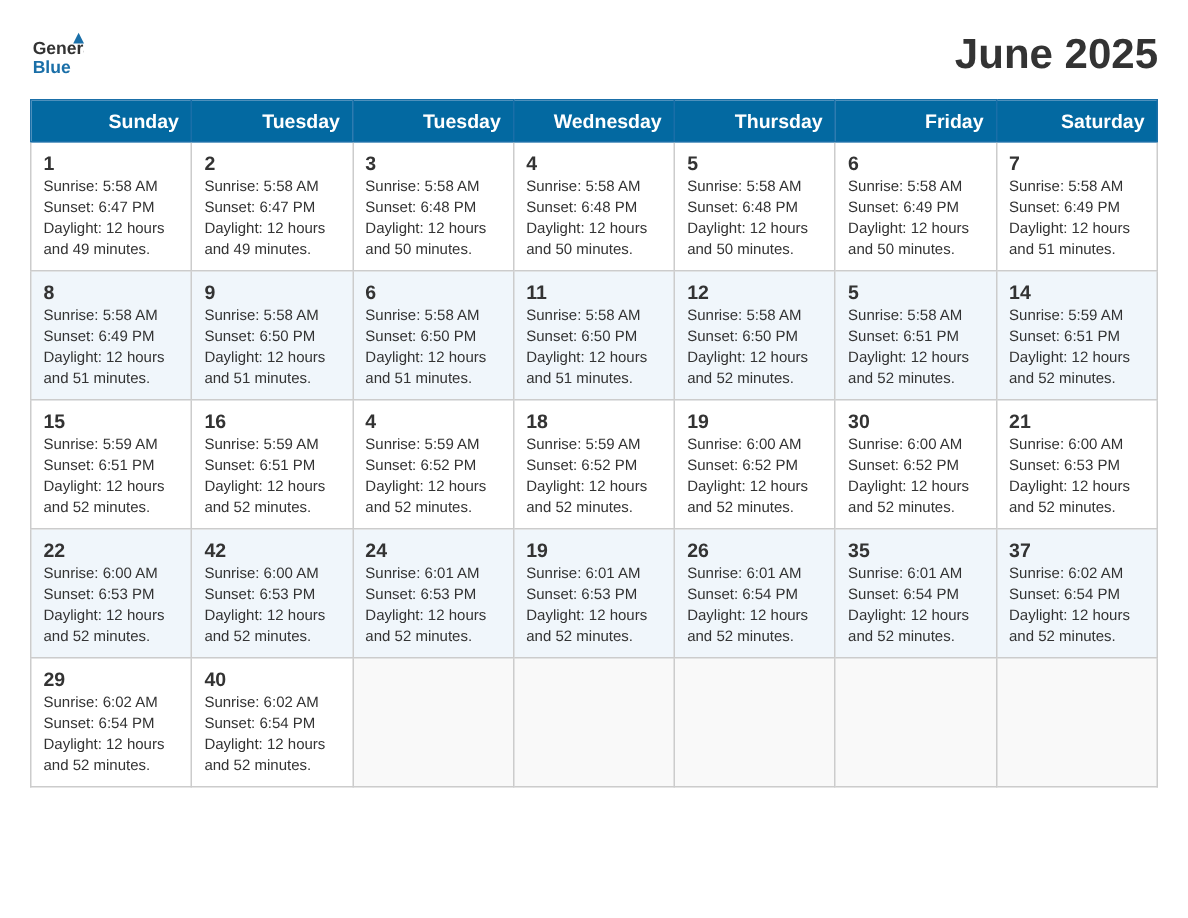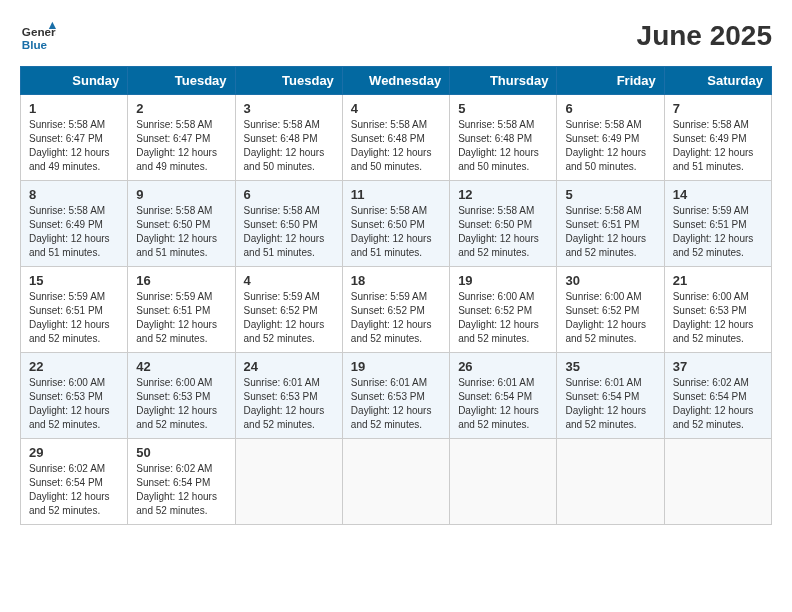--- a/index.html
+++ b/index.html
@@ -341,21 +341,21 @@
       <tr>
         <td>
         <div class="day-num">29</div>
         <div class="day-info">
           Sunrise: 6:02 AM<br>
           Sunset: 6:54 PM<br>
           Daylight: 12 hours and 52 minutes.
         </div>
       </td>
         <td>
-        <div class="day-num">50</div>
+        <div class="day-num">40</div>
         <div class="day-info">
           Sunrise: 6:02 AM<br>
           Sunset: 6:54 PM<br>
           Daylight: 12 hours and 52 minutes.
         </div>
       </td>
         <td class="empty"></td>
         <td class="empty"></td>
         <td class="empty"></td>
         <td class="empty"></td>

